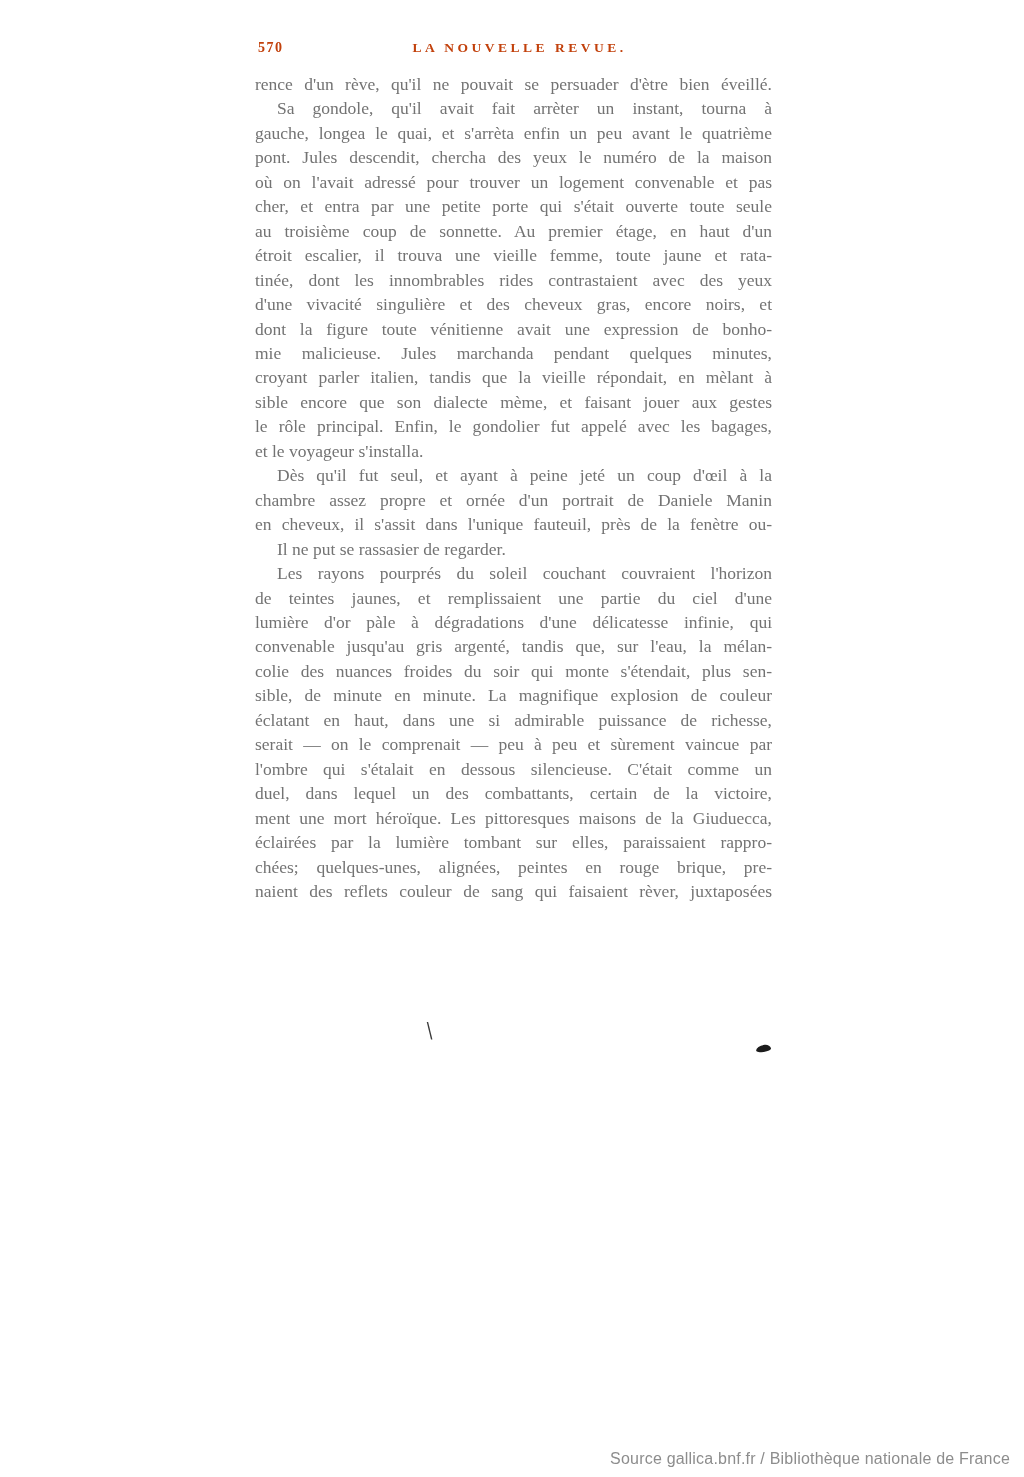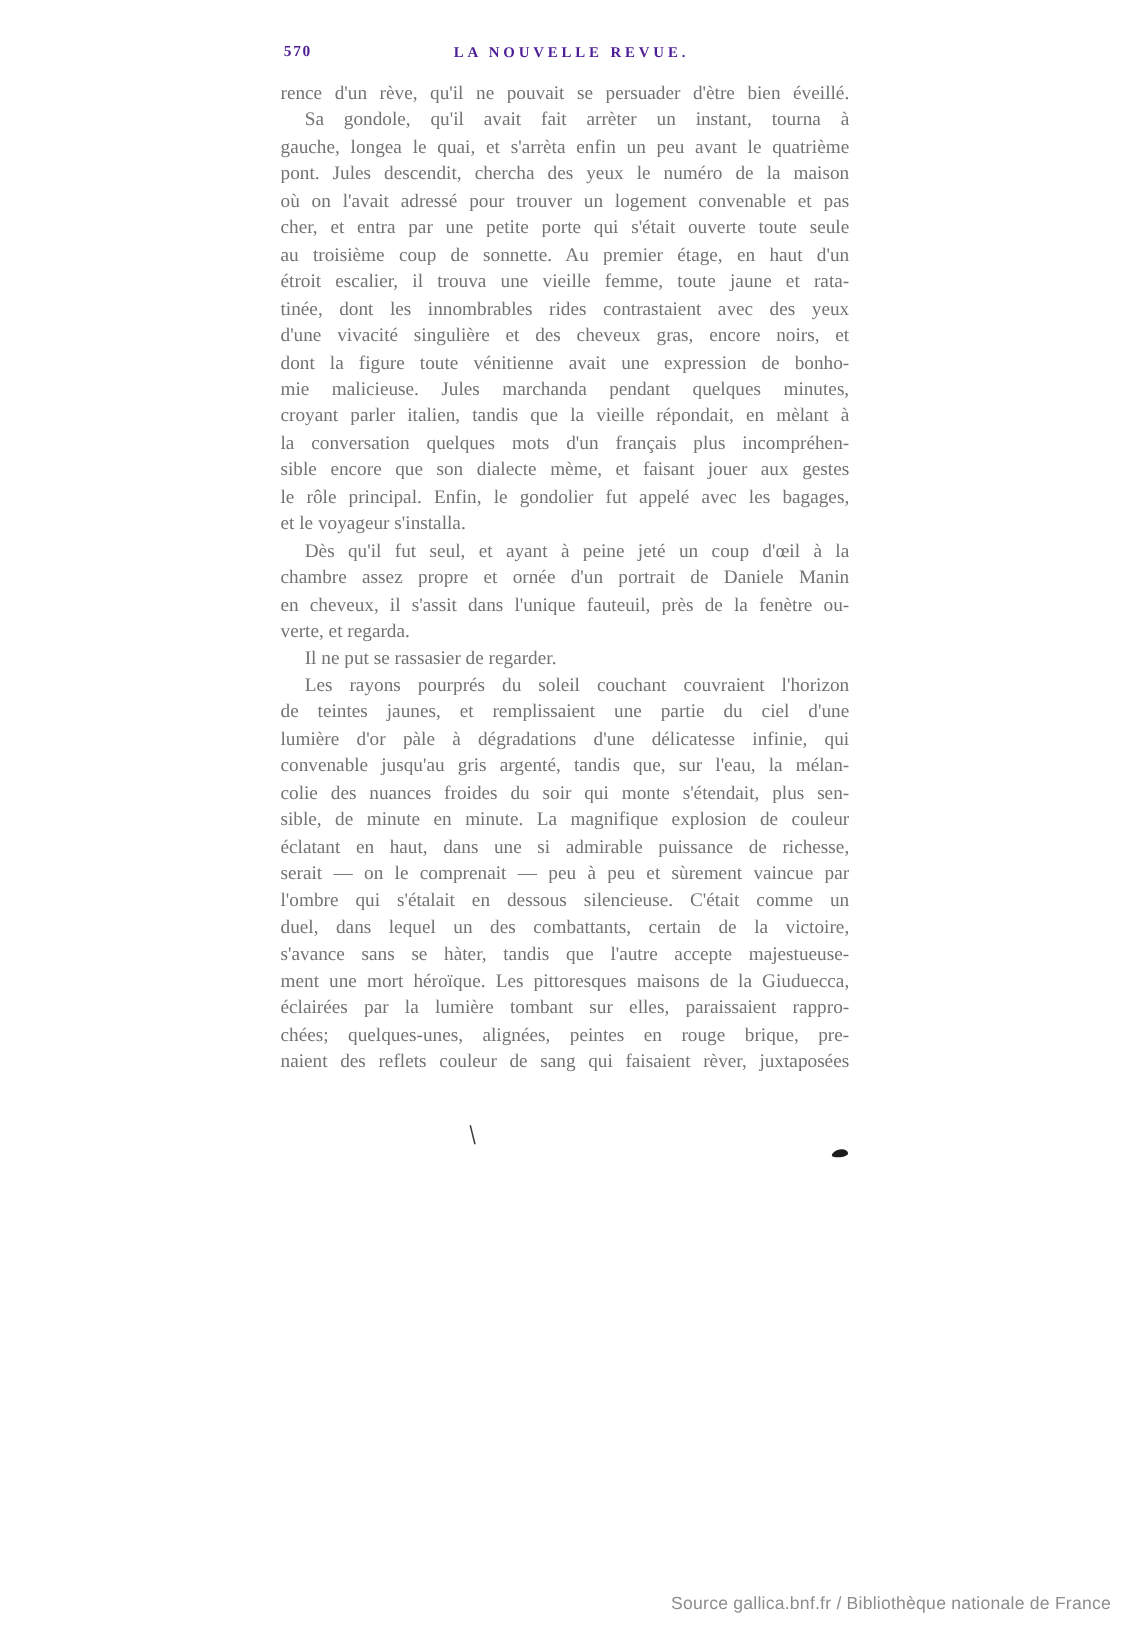--- a/index.html
+++ b/index.html
@@ -15,21 +15,21 @@
     overflow: hidden;
     font-family: "Liberation Serif", serif;
   }
   
   .running-header {
     position: absolute;
     left: 255px;
     top: 40px;
     width: 517px;
     height: 20px;
-    color: #4c1d95;
+    color: #c2410c;
   }
   .page-number {
     position: absolute;
     left: 3px;
     top: 0;
     font-size: 14px;
     letter-spacing: 1.5px;
     font-weight: 600;
   }
   .journal-title {
@@ -113,40 +113,37 @@
       <div class="line just">pont. Jules descendit, chercha des yeux le numéro de la maison</div>
       <div class="line just">où on l'avait adressé pour trouver un logement convenable et pas</div>
       <div class="line just">cher, et entra par une petite porte qui s'était ouverte toute seule</div>
       <div class="line just">au troisième coup de sonnette. Au premier étage, en haut d'un</div>
       <div class="line just">étroit escalier, il trouva une vieille femme, toute jaune et rata-</div>
       <div class="line just">tinée, dont les innombrables rides contrastaient avec des yeux</div>
       <div class="line just">d'une vivacité singulière et des cheveux gras, encore noirs, et</div>
       <div class="line just">dont la figure toute vénitienne avait une expression de bonho-</div>
       <div class="line just">mie malicieuse. Jules marchanda pendant quelques minutes,</div>
       <div class="line just">croyant parler italien, tandis que la vieille répondait, en mèlant à</div>
-      <div class="line just">la conversation quelques mots d'un français plus incompréhen-</div>
       <div class="line just">sible encore que son dialecte mème, et faisant jouer aux gestes</div>
       <div class="line just">le rôle principal. Enfin, le gondolier fut appelé avec les bagages,</div>
       <div class="line">et le voyageur s'installa.</div>
       <div class="line indent just">Dès qu'il fut seul, et ayant à peine jeté un coup d'œil à la</div>
       <div class="line just">chambre assez propre et ornée d'un portrait de Daniele Manin</div>
       <div class="line just">en cheveux, il s'assit dans l'unique fauteuil, près de la fenètre ou-</div>
-      <div class="line">verte, et regarda.</div>
       <div class="line indent">Il ne put se rassasier de regarder.</div>
       <div class="line indent just">Les rayons pourprés du soleil couchant couvraient l'horizon</div>
       <div class="line just">de teintes jaunes, et remplissaient une partie du ciel d'une</div>
       <div class="line just">lumière d'or pàle à dégradations d'une délicatesse infinie, qui</div>
       <div class="line just">convenable jusqu'au gris argenté, tandis que, sur l'eau, la mélan-</div>
       <div class="line just">colie des nuances froides du soir qui monte s'étendait, plus sen-</div>
       <div class="line just">sible, de minute en minute. La magnifique explosion de couleur</div>
       <div class="line just">éclatant en haut, dans une si admirable puissance de richesse,</div>
       <div class="line just">serait — on le comprenait — peu à peu et sùrement vaincue par</div>
       <div class="line just">l'ombre qui s'étalait en dessous silencieuse. C'était comme un</div>
       <div class="line just">duel, dans lequel un des combattants, certain de la victoire,</div>
-      <div class="line just">s'avance sans se hàter, tandis que l'autre accepte majestueuse-</div>
       <div class="line just">ment une mort héroïque. Les pittoresques maisons de la Giuduecca,</div>
       <div class="line just">éclairées par la lumière tombant sur elles, paraissaient rappro-</div>
       <div class="line just">chées; quelques-unes, alignées, peintes en rouge brique, pre-</div>
       <div class="line just">naient des reflets couleur de sang qui faisaient rèver, juxtaposées</div>
     </div>
 
   <span class="slash-mark">\</span>
 
   <span class="ink-smudge"></span>
 

